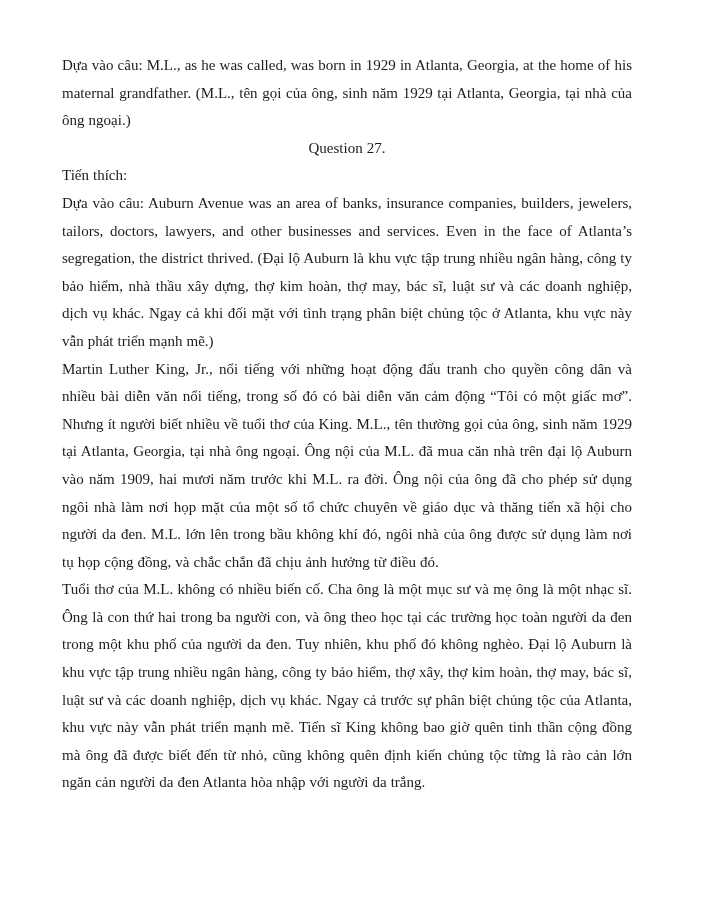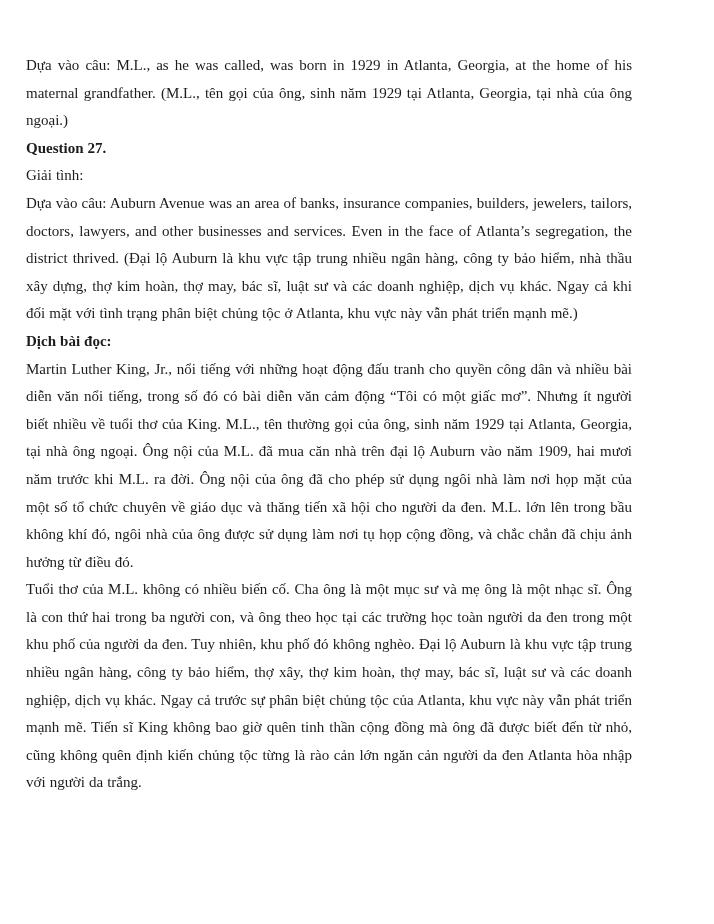--- a/index.html
+++ b/index.html
@@ -10,47 +10,46 @@
     width: 714px;
     height: 924px;
     background: #ffffff;
     overflow: hidden;
     font-family: "Liberation Serif", "DejaVu Serif", serif;
   }
   .page {
     box-sizing: border-box;
     width: 694px;
     height: 924px;
-    padding: 52px 62px 0 26px;
+    padding: 52px 62px 0 62px;
     background: #ffffff;
   }
   .para {
     margin: 0;
     font-size: 15px;
     line-height: 27.6px;
     color: #1c1c1c;
     text-align: justify;
     word-spacing: 0.02em;
   }
   .para.heading {
-    font-weight: bold;
-    text-align: left;
+    font-weight: normal;
+    text-align: center;
   }
 </style>
 </head>
 <body>
 
 <div class="page">
   <p class="para">Dựa vào câu: M.L., as he was called, was born in 1929 in Atlanta, Georgia, at the home of his maternal grandfather. (M.L., tên gọi của ông, sinh năm 1929 tại Atlanta, Georgia, tại nhà của ông ngoại.)</p>
 
   <p class="para heading">Question 27.</p>
 
 
-  <p class="para">Giải tình:</p>
+  <p class="para">Tiến thích:</p>
 
   <p class="para">Dựa vào câu: Auburn Avenue was an area of banks, insurance companies, builders, jewelers, tailors, doctors, lawyers, and other businesses and services. Even in the face of Atlanta’s segregation, the district thrived. (Đại lộ Auburn là khu vực tập trung nhiều ngân hàng, công ty bảo hiểm, nhà thầu xây dựng, thợ kim hoàn, thợ may, bác sĩ, luật sư và các doanh nghiệp, dịch vụ khác. Ngay cả khi đối mặt với tình trạng phân biệt chủng tộc ở Atlanta, khu vực này vẫn phát triển mạnh mẽ.)</p>
 
-  <p class="para heading">Dịch bài đọc:</p>
 
   <p class="para">Martin Luther King, Jr., nổi tiếng với những hoạt động đấu tranh cho quyền công dân và nhiều bài diễn văn nổi tiếng, trong số đó có bài diễn văn cảm động “Tôi có một giấc mơ”. Nhưng ít người biết nhiều về tuổi thơ của King. M.L., tên thường gọi của ông, sinh năm 1929 tại Atlanta, Georgia, tại nhà ông ngoại. Ông nội của M.L. đã mua căn nhà trên đại lộ Auburn vào năm 1909, hai mươi năm trước khi M.L. ra đời. Ông nội của ông đã cho phép sử dụng ngôi nhà làm nơi họp mặt của một số tổ chức chuyên về giáo dục và thăng tiến xã hội cho người da đen. M.L. lớn lên trong bầu không khí đó, ngôi nhà của ông được sử dụng làm nơi tụ họp cộng đồng, và chắc chắn đã chịu ảnh hưởng từ điều đó.</p>
 
   <p class="para">Tuổi thơ của M.L. không có nhiều biến cố. Cha ông là một mục sư và mẹ ông là một nhạc sĩ. Ông là con thứ hai trong ba người con, và ông theo học tại các trường học toàn người da đen trong một khu phố của người da đen. Tuy nhiên, khu phố đó không nghèo. Đại lộ Auburn là khu vực tập trung nhiều ngân hàng, công ty bảo hiểm, thợ xây, thợ kim hoàn, thợ may, bác sĩ, luật sư và các doanh nghiệp, dịch vụ khác. Ngay cả trước sự phân biệt chủng tộc của Atlanta, khu vực này vẫn phát triển mạnh mẽ. Tiến sĩ King không bao giờ quên tinh thần cộng đồng mà ông đã được biết đến từ nhỏ, cũng không quên định kiến chủng tộc từng là rào cản lớn ngăn cản người da đen Atlanta hòa nhập với người da trắng.</p>
 </div>
 
 </body></html>

